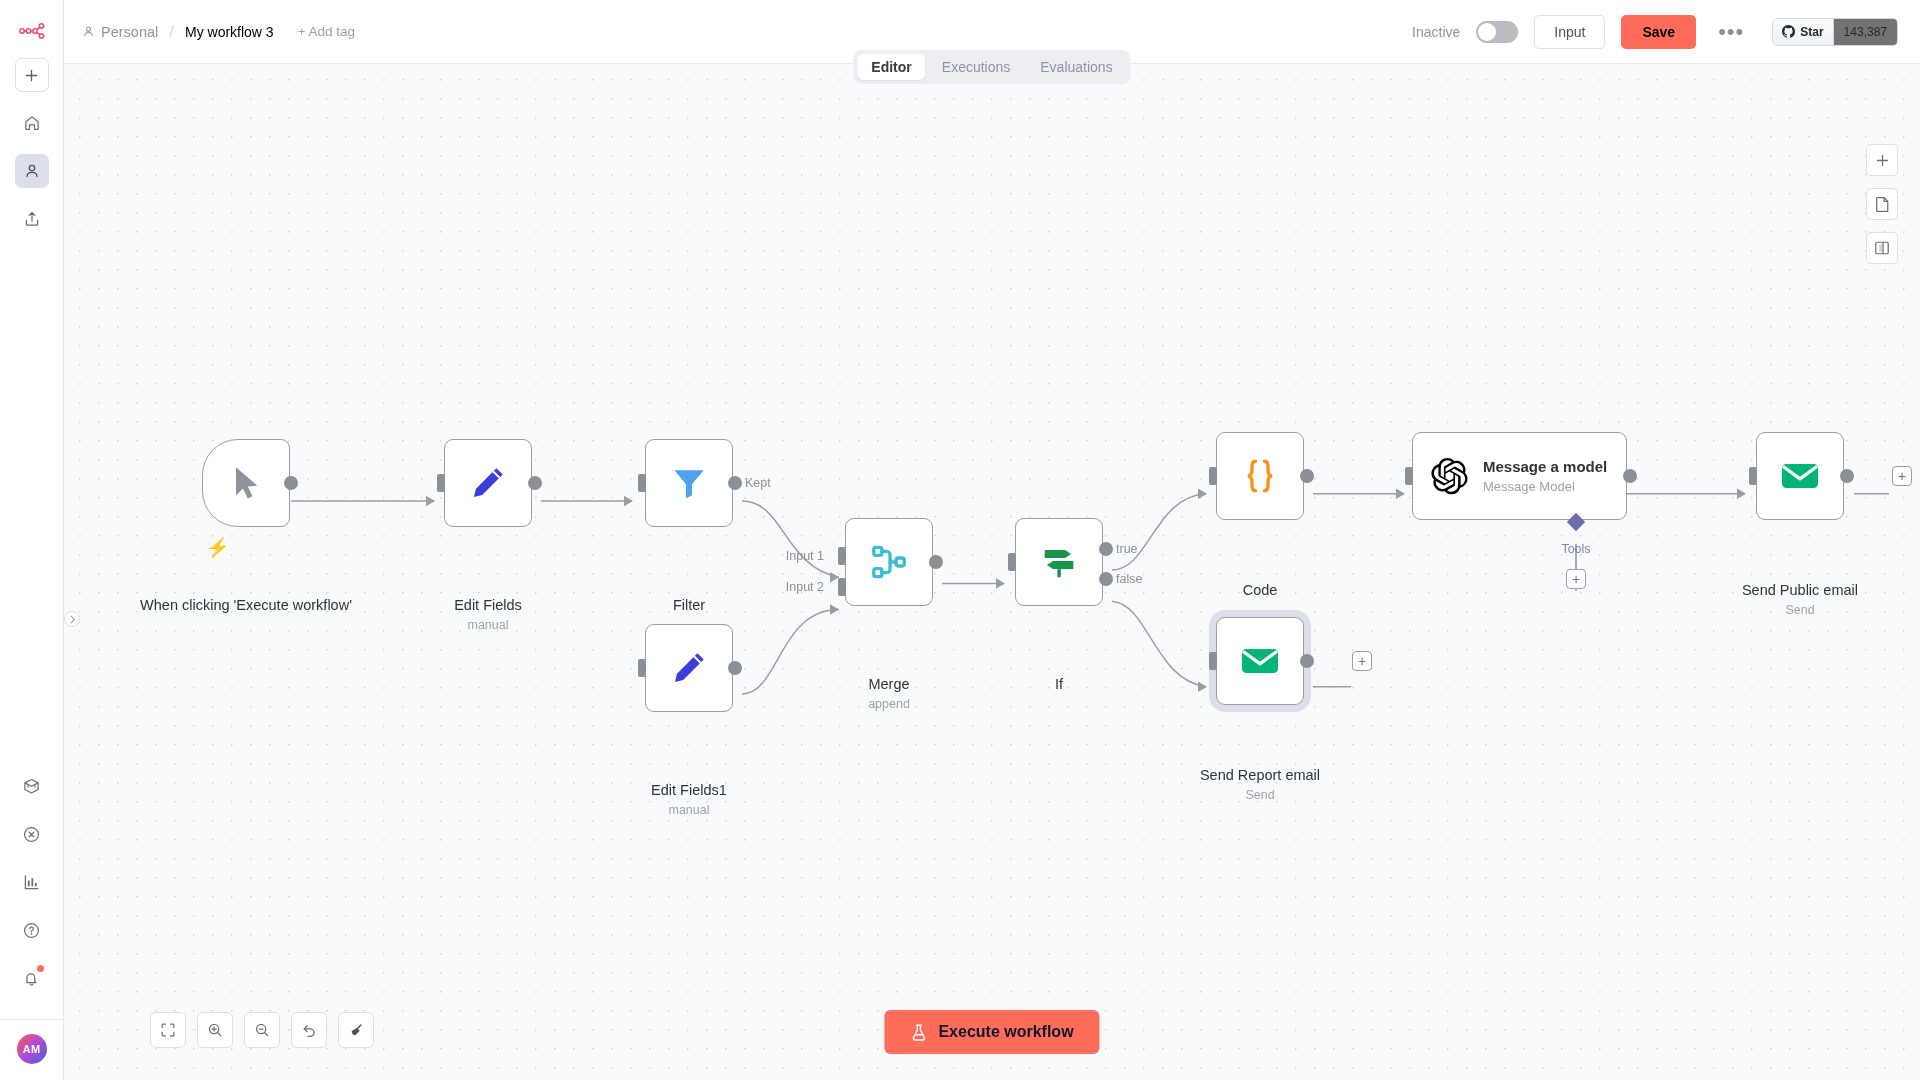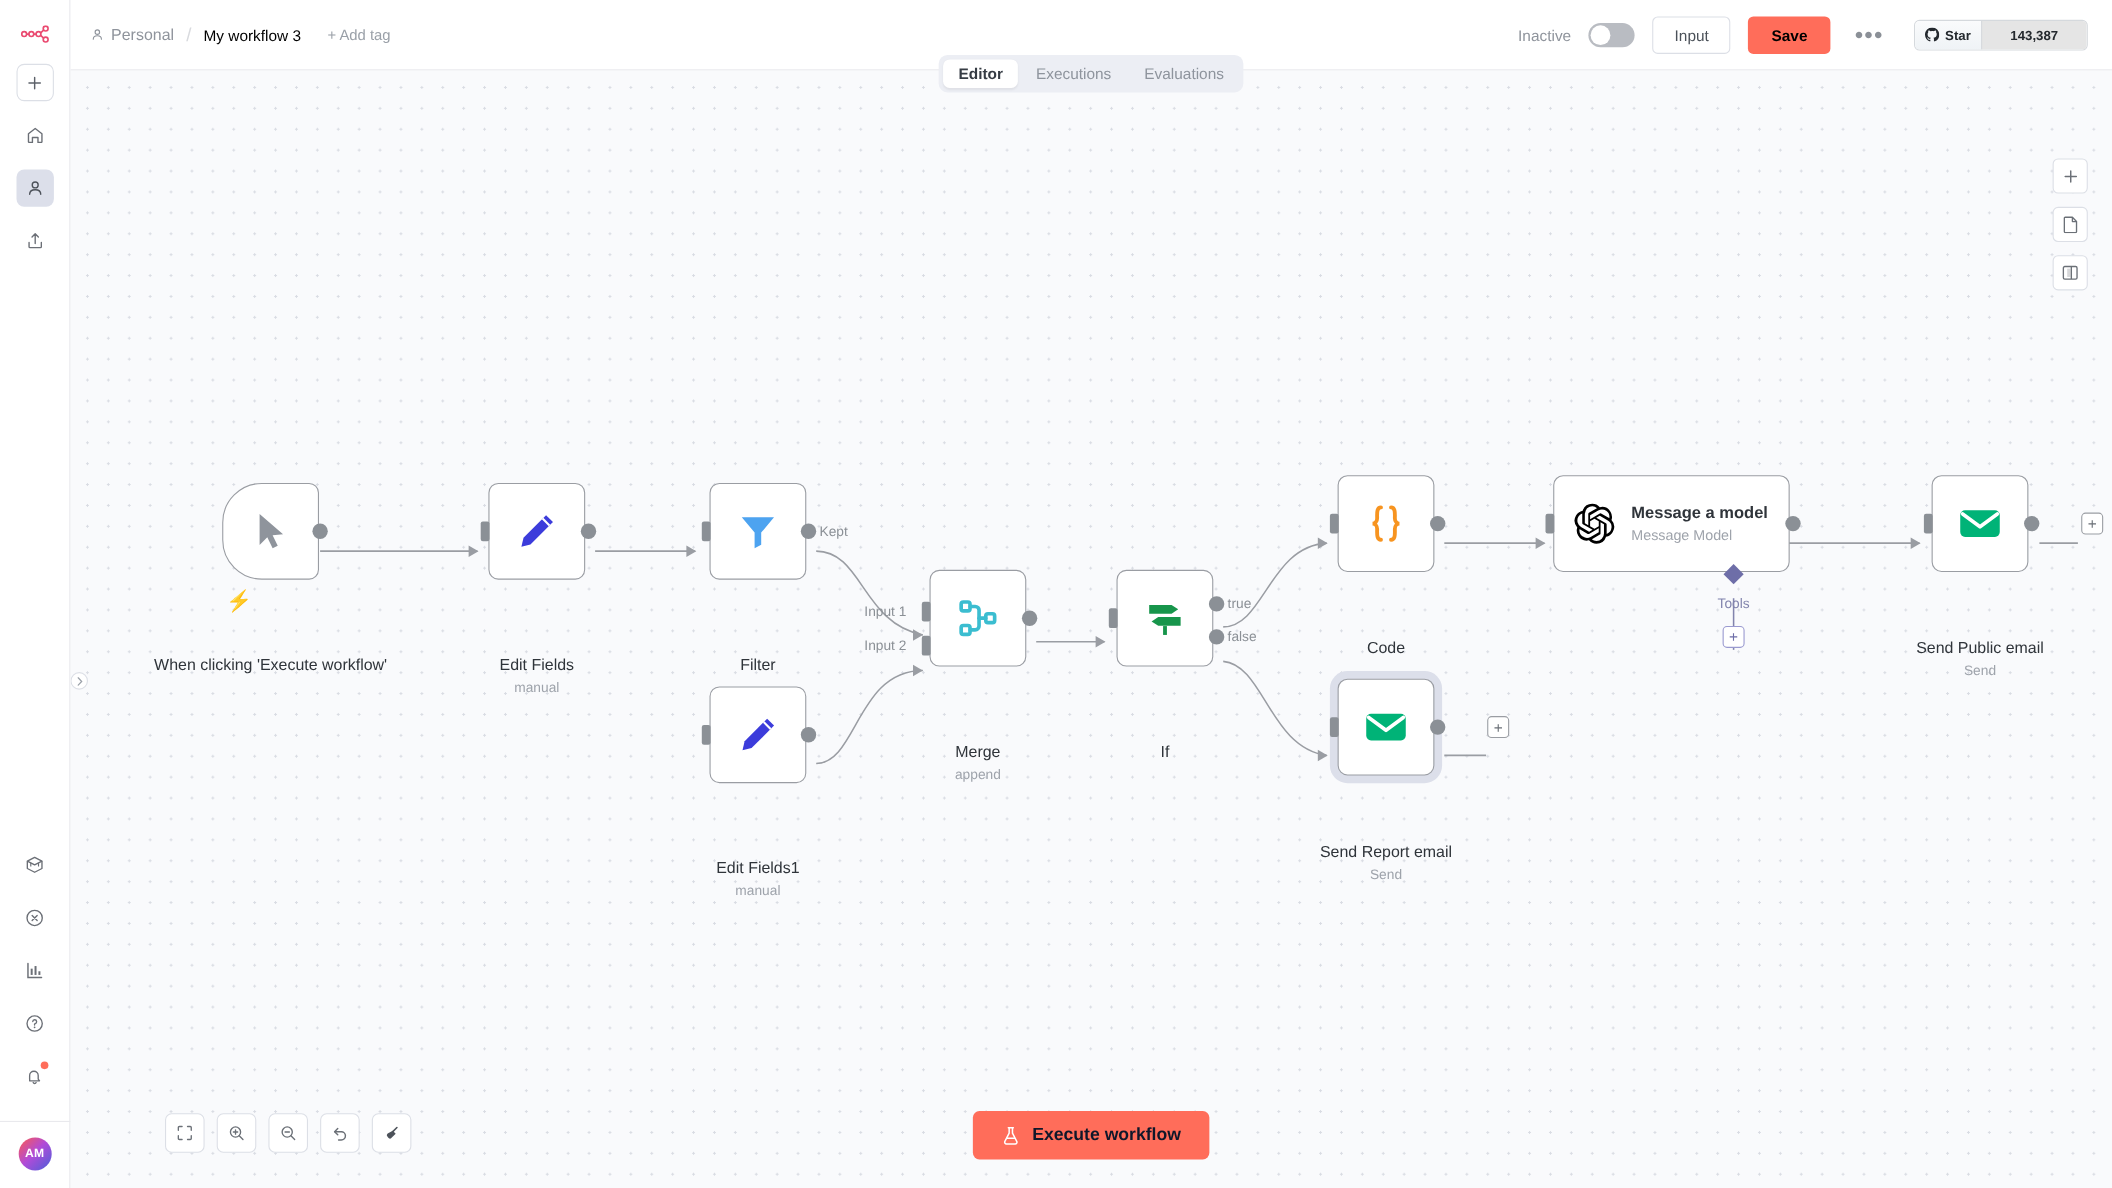--- a/index.html
+++ b/index.html
@@ -85,22 +85,22 @@
   .gh-badge {
     display:flex; align-items:stretch; height:28px; border:1px solid #d5d9dd;
     border-radius:5px; overflow:hidden; margin-left:6px;
   }
   .gh-star {
     display:flex; align-items:center; gap:5px; padding:0 9px;
     background:linear-gradient(#fafbfc,#eff3f6); color:#24292e;
     font-size:12px; font-weight:700;
   }
   .gh-count {
-    display:flex; align-items:center; padding:0 26px; background:#e5e5e5;
-    color:#24292e; font-size:12px; font-weight:700; border-left:1px solid #d5d9dd;
+    display:flex; align-items:center; padding:0 10px; background:#737373;
+    color:#24292e; font-size:12px; font-weight:400; border-left:1px solid #d5d9dd;
   }
 
   
   #tabs {
     position:absolute; left:50%; transform:translateX(-50%); top:50px;
     background:#eceef4; border-radius:8px; padding:4px;
     display:flex; gap:2px; z-index:26;
   }
   .tab {
     padding:5px 14px; border-radius:6px; font-size:14px; color:#8e949d;

